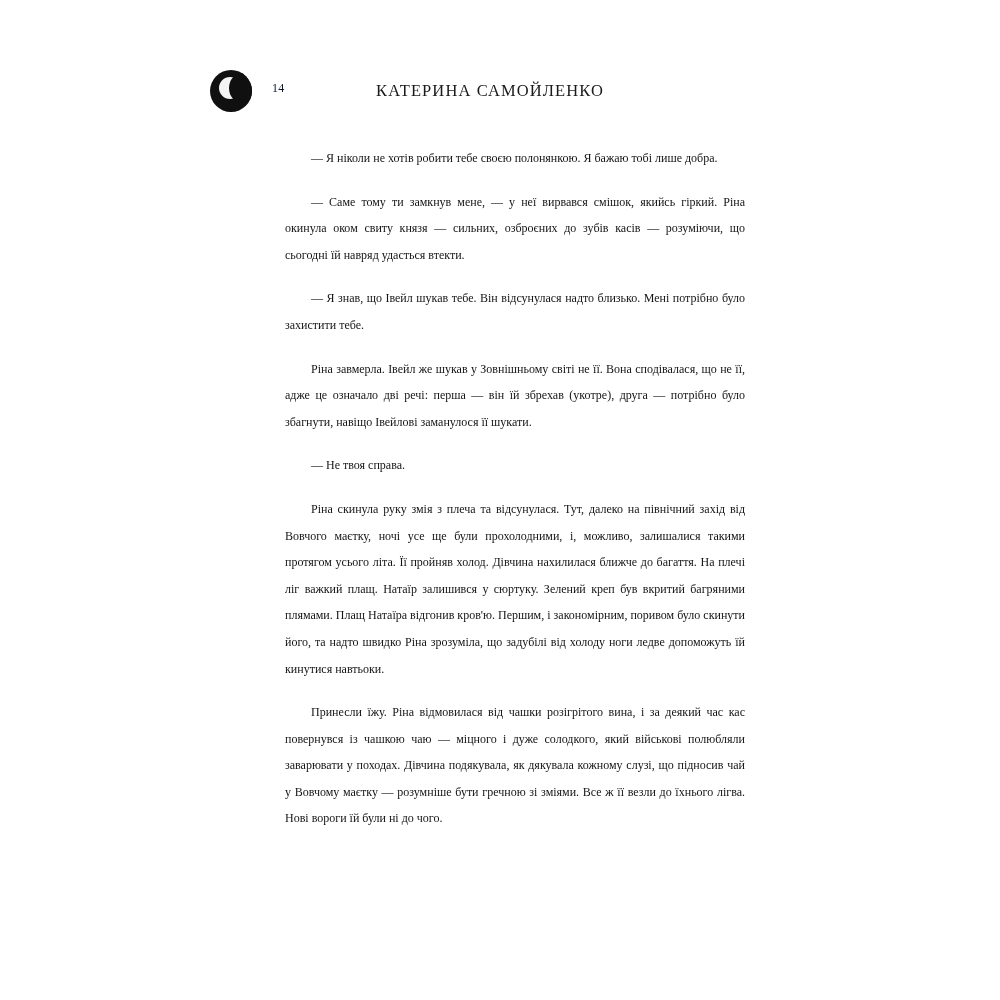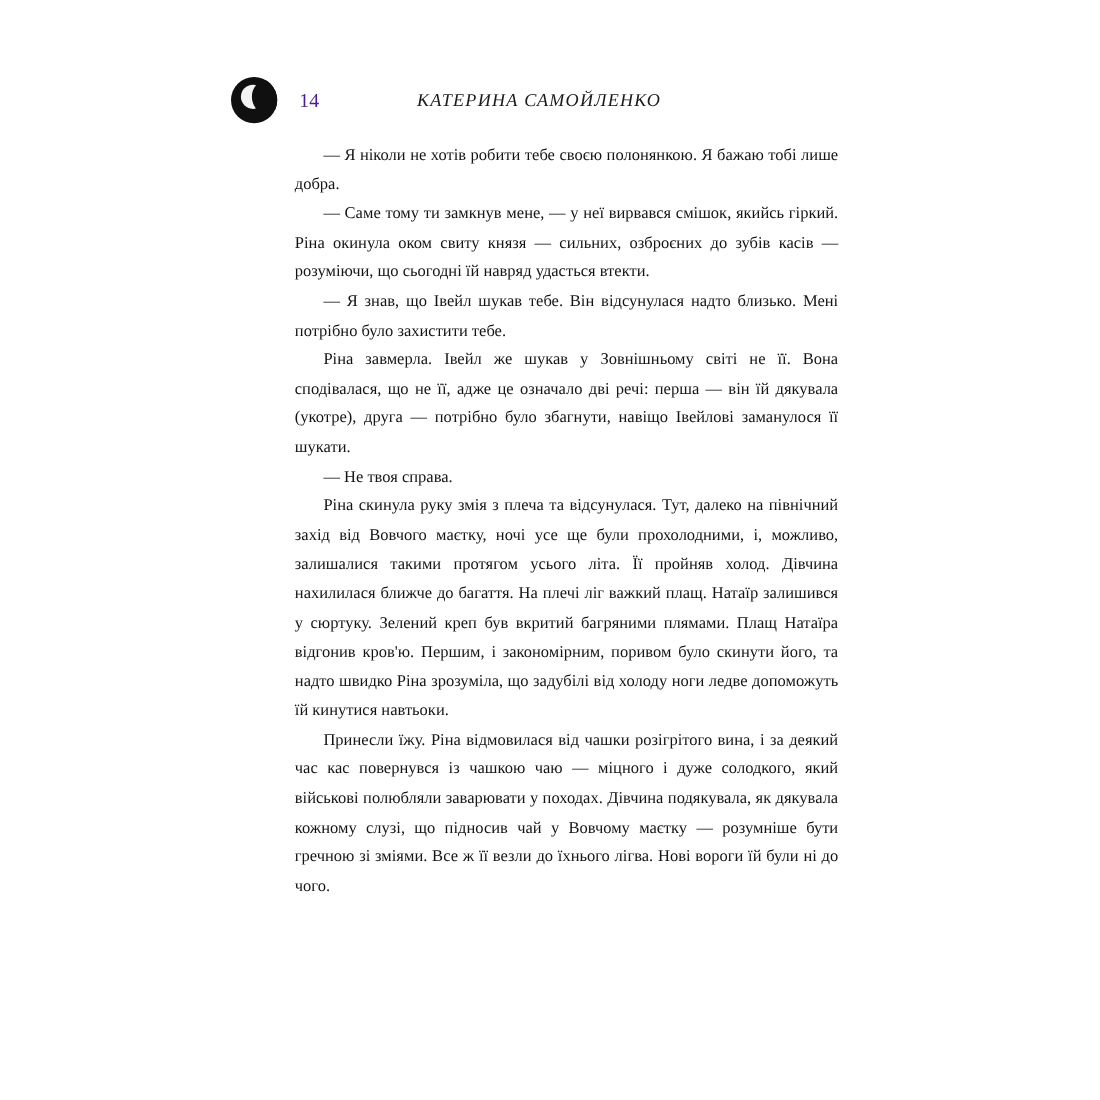--- a/index.html
+++ b/index.html
@@ -61,49 +61,48 @@
     height: 30px;
     border-radius: 50%;
     background: #101010;
     z-index: 2;
   }
 
   .folio {
     position: absolute;
     left: 62px;
     top: 11px;
-    font-size: 18px;
+    font-size: 12px;
     letter-spacing: 0.2px;
-    color: #4c1d95;
+    color: #0f172a;
   }
 
   .head-title {
     position: absolute;
     left: 0;
     right: 0;
     top: 11px;
     text-align: center;
     font-size: 16.5px;
     letter-spacing: 1.1px;
     color: #1a1a1a;
     text-transform: uppercase;
-    font-style: italic;
   }
 
   
   .textblock {
     position: absolute;
     top: 128px;
     left: 268px;
     width: 494px;
   }
 
   .textblock p {
-    margin: 0;
-    font-size: 15px;
+    margin: 17px;
+    font-size: 12px;
     line-height: 26.6px;
     text-align: justify;
     text-indent: 26px;
     hyphens: manual;
     color: #141414;
   }
 </style>
 </head>
 <body>
 
@@ -112,19 +111,19 @@
   <div class="running-head">
     <div class="moon-mark"></div>
     <div class="folio">14</div>
     <div class="head-title">КАТЕРИНА САМОЙЛЕНКО</div>
   </div>
 
   <div class="textblock">
     <p>— Я ніколи не хотів робити тебе своєю полонянкою. Я бажаю тобі лише добра.</p>
     <p>— Саме тому ти замкнув мене, — у неї вирвався смішок, якийсь гіркий. Ріна окинула оком свиту князя — сильних, озброєних до зубів касів — розуміючи, що сьогодні їй навряд удасться втекти.</p>
     <p>— Я знав, що Івейл шукав тебе. Він відсунулася надто близько. Мені потрібно було захистити тебе.</p>
-    <p>Ріна завмерла. Івейл же шукав у Зовнішньому світі не її. Вона сподівалася, що не її, адже це означало дві речі: перша — він їй дякувала (укотре), друга — потрібно було збагнути, навіщо Івейлові заманулося її шукати.</p>
+    <p>Ріна завмерла. Івейл же шукав у Зовнішньому світі не її. Вона сподівалася, що не її, адже це означало дві речі: перша — він їй збрехав (укотре), друга — потрібно було збагнути, навіщо Івейлові заманулося її шукати.</p>
     <p>— Не твоя справа.</p>
     <p>Ріна скинула руку змія з плеча та відсунулася. Тут, далеко на північний захід від Вовчого маєтку, ночі усе ще були прохолодними, і, можливо, залишалися такими протягом усього літа. Її пройняв холод. Дівчина нахилилася ближче до багаття. На плечі ліг важкий плащ. Натаїр залишився у сюртуку. Зелений креп був вкритий багряними плямами. Плащ Натаїра відгонив кров'ю. Першим, і закономірним, поривом було скинути його, та надто швидко Ріна зрозуміла, що задубілі від холоду ноги ледве допоможуть їй кинутися навтьоки.</p>
     <p>Принесли їжу. Ріна відмовилася від чашки розігрітого вина, і за деякий час кас повернувся із чашкою чаю — міцного і дуже солодкого, який військові полюбляли заварювати у походах. Дівчина подякувала, як дякувала кожному слузі, що підносив чай у Вовчому маєтку — розумніше бути гречною зі зміями. Все ж її везли до їхнього лігва. Нові вороги їй були ні до чого.</p>
   </div>
 
 </div>
 
 </body></html>

